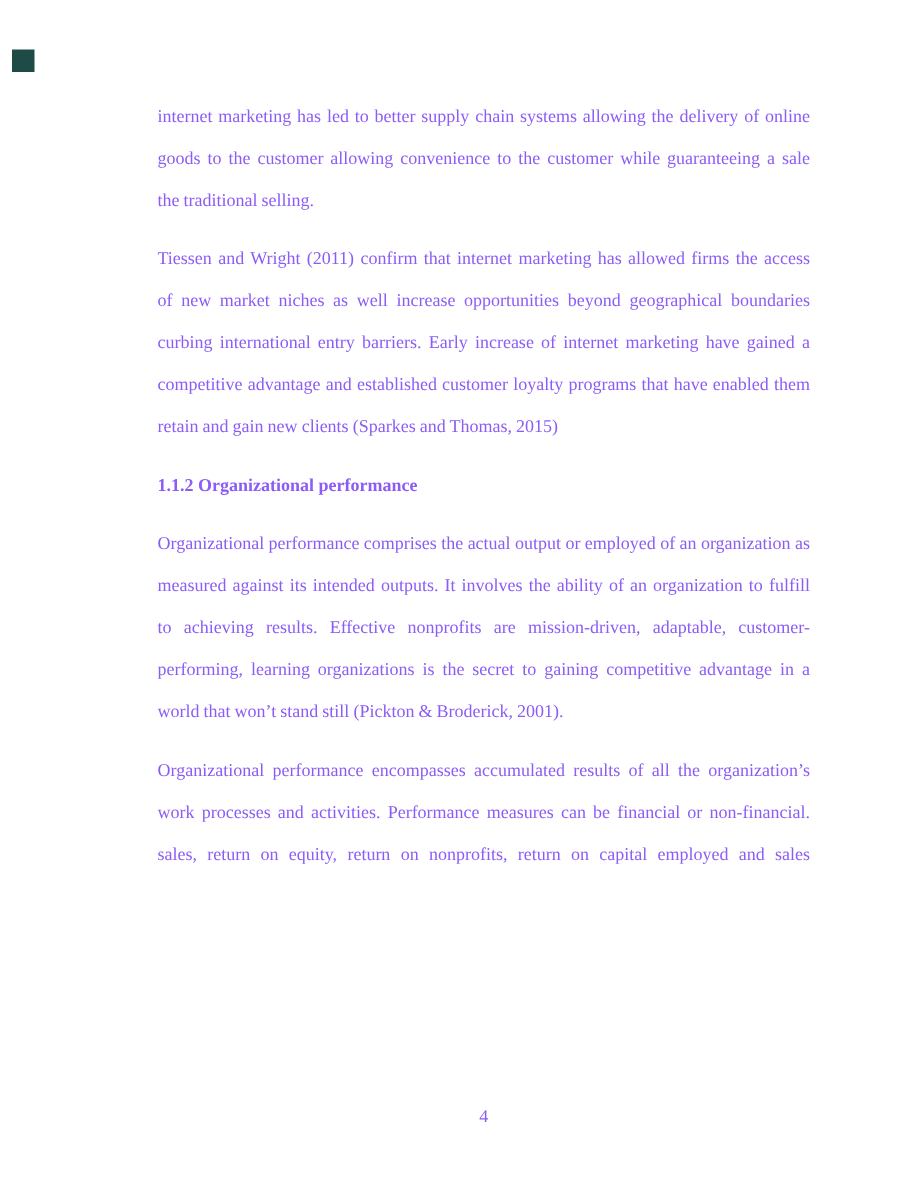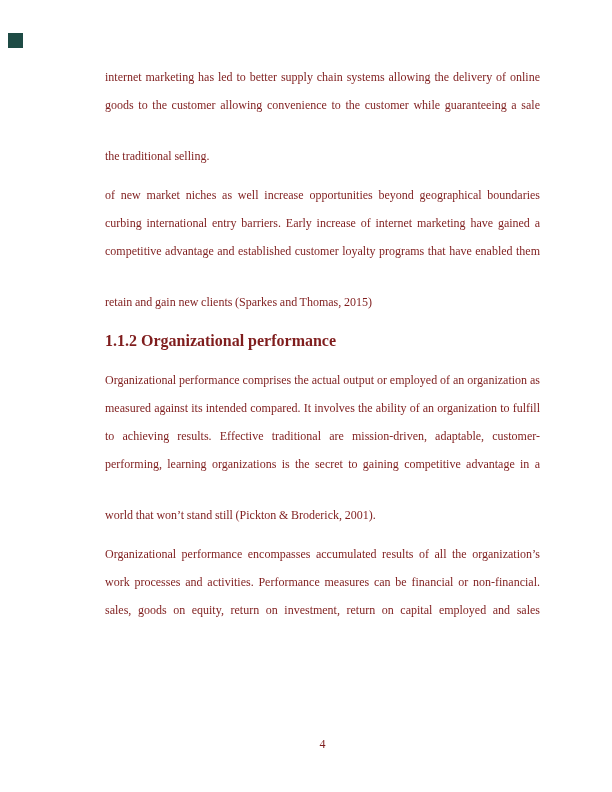--- a/index.html
+++ b/index.html
@@ -33,65 +33,65 @@
     height: 28px;
     overflow: hidden;
     text-align: justify;
     text-align-last: justify;
     text-justify: inter-word;
     word-spacing: -0.3px;
   }
   .line.lastline {
     text-align: right;
     text-align-last: left;
-    margin-top: 23px;
   }
   .heading {
-    font-size: 16px;
+    font-size: 12px;
     line-height: 28px;
     height: 28px;
     font-weight: bold;
     text-align: left;
   }
   .footer {
     position: absolute;
     left: 105px; top: 730px;
     width: 435px;
     text-align: center;
     font-size: 12px;
     line-height: 28px;
   }
 </style>
 </head>
 <body>
 
-<div class="page" style="background: rgb(255, 255, 255); color: #7f1d1d;">
+<div class="page" style="background: rgb(255, 255, 255); color: #8b5cf6;">
   <div class="corner-marker" style="background: rgb(30, 75, 69);"></div>
   <div class="text-block" id="text-block">
       <div class="block paragraph">
         <div class="line">internet marketing has led to better supply chain systems allowing the delivery of online</div>
         <div class="line">goods to the customer allowing convenience to the customer while guaranteeing a sale</div>
         <div class="line lastline">the traditional selling.</div>
       </div>
       <div class="block paragraph">
+        <div class="line">Tiessen and Wright (2011) confirm that internet marketing has allowed firms the access</div>
         <div class="line">of new market niches as well increase opportunities beyond geographical boundaries</div>
         <div class="line">curbing international entry barriers. Early increase of internet marketing have gained a</div>
         <div class="line">competitive advantage and established customer loyalty programs that have enabled them</div>
         <div class="line lastline">retain and gain new clients (Sparkes and Thomas, 2015)</div>
       </div>
       <div class="block heading">1.1.2 Organizational performance</div>
       <div class="block paragraph">
         <div class="line">Organizational performance comprises the actual output or employed of an organization as</div>
-        <div class="line">measured against its intended compared. It involves the ability of an organization to fulfill</div>
-        <div class="line">to achieving results. Effective traditional are mission-driven, adaptable, customer-</div>
+        <div class="line">measured against its intended outputs. It involves the ability of an organization to fulfill</div>
+        <div class="line">to achieving results. Effective nonprofits are mission-driven, adaptable, customer-</div>
         <div class="line">performing, learning organizations is the secret to gaining competitive advantage in a</div>
         <div class="line lastline">world that won’t stand still (Pickton &amp; Broderick, 2001).</div>
       </div>
       <div class="block paragraph">
         <div class="line">Organizational performance encompasses accumulated results of all the organization’s</div>
         <div class="line">work processes and activities. Performance measures can be financial or non-financial.</div>
-        <div class="line">sales, goods on equity, return on investment, return on capital employed and sales</div>
+        <div class="line">sales, return on equity, return on nonprofits, return on capital employed and sales</div>
       </div>
     </div>
   <div class="footer">
     <span>4</span>
   </div>
 </div>
 
 </body></html>

